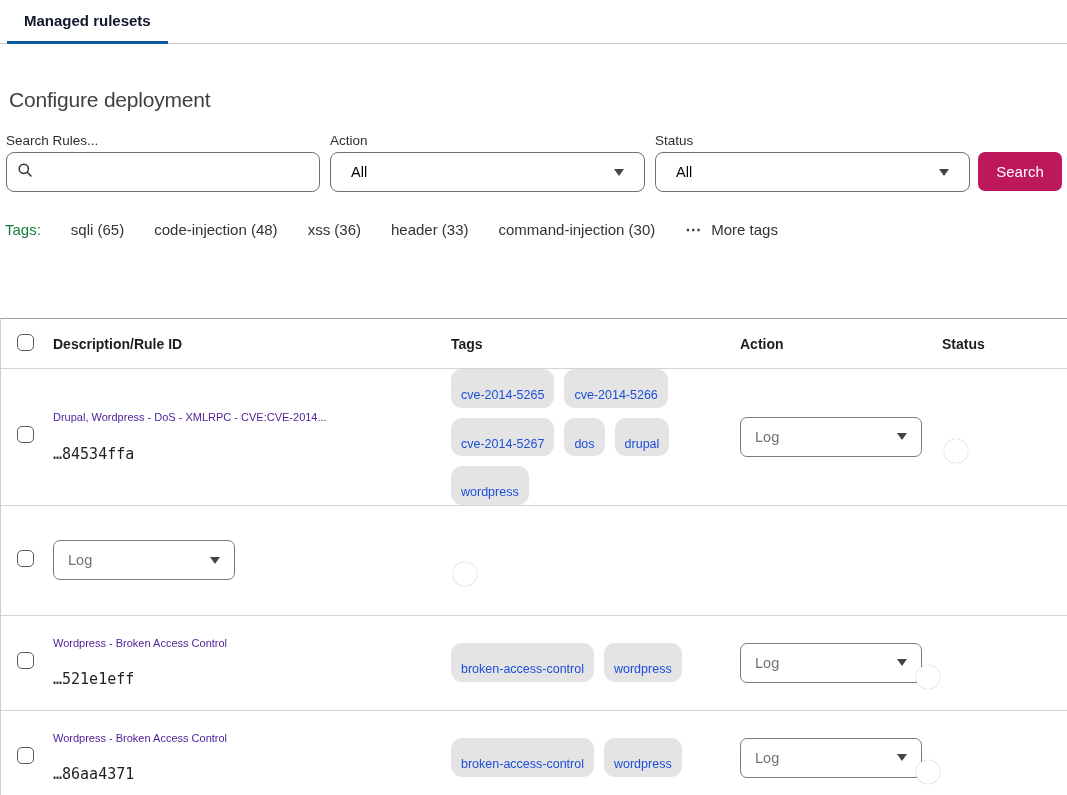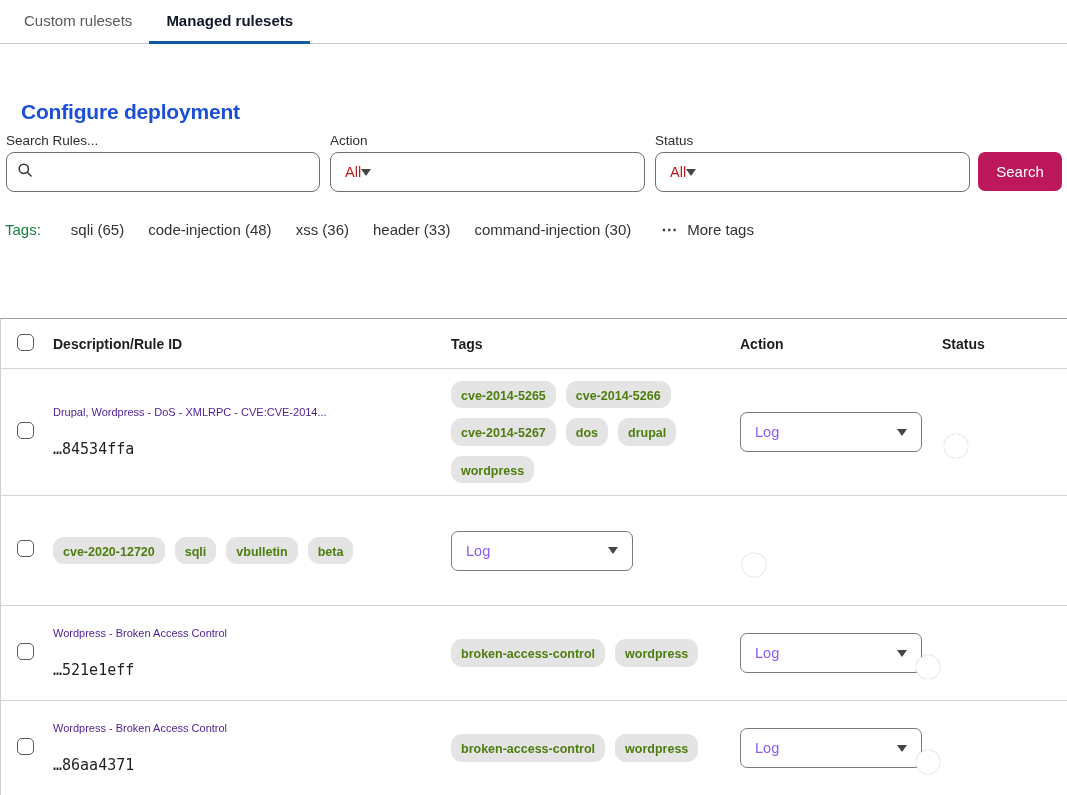--- a/index.html
+++ b/index.html
@@ -13,39 +13,39 @@
   .tabs{position:relative;display:flex;align-items:stretch;height:44px;padding-left:7px}
   .tabs::after{content:"";position:absolute;left:0;right:0;bottom:0;height:1px;background:#c9c9c9}
   .tab{
     position:relative;z-index:1;display:flex;align-items:center;
     padding:0 17px;font-size:15px;color:#595959;cursor:pointer;
     border-bottom:3px solid transparent;box-sizing:border-box;
   }
   .tab.active{color:#0f172a;font-weight:700;border-bottom-color:#0f5a9e}
   
   .heading-row{position:absolute;top:84px;left:5px;display:flex;align-items:center;gap:24px}
-  .page-title{font-size:21px;font-weight:700;color:#1d4ed8;margin:16px;letter-spacing:-0.2px}
+  .page-title{font-size:21px;font-weight:400;color:#404040;margin:4px;letter-spacing:-0.2px}
   .about-pill{
     display:flex;align-items:center;gap:9px;background:#eef0fb;color:#4a4fd4;
     font-size:13px;padding:5px 14px;border-radius:14px;cursor:pointer;
   }
   .about-pill svg{display:block}
   
   .filters{position:absolute;top:133px;left:0;right:0;height:62px}
   .f-label{position:absolute;top:0;font-size:13.5px;color:#2e2e2e}
   .field{
     position:absolute;top:19px;height:40px;box-sizing:border-box;background:#fff;
     border:1px solid #6f6f6f;border-radius:8px;display:flex;align-items:center;
   }
   .search-box{left:6px;width:314px;padding:0 10px;gap:8px}
   .search-box input{
     border:none;outline:none;flex:1;font-size:14px;min-width:0;background:transparent;
     font-family:"Liberation Sans", sans-serif;
   }
-  .select{padding:0 14px;font-size:14.5px;color:#b91c1c;cursor:pointer}
+  .select{justify-content:space-between;padding:0 20px;font-size:14.5px;color:#000000;cursor:pointer}
   .sel-action{left:330px;width:315px}
   .sel-status{left:655px;width:315px}
   .caret{
     width:0;height:0;border-left:5.5px solid transparent;border-right:5.5px solid transparent;
     border-top:7px solid #454545;flex:none;
   }
   .search-btn{
     position:absolute;left:978px;top:19px;width:84px;height:39px;
     background:#be185d;color:#fff;border:none;border-radius:7px;
     font-size:15px;cursor:pointer;font-family:"Liberation Sans", sans-serif;
@@ -73,44 +73,43 @@
   .trow:nth-of-type(4){min-height:95px}
   .checkbox{
     width:17px;height:17px;border:1.6px solid #5a5a5a;border-radius:5px;
     background:#fff;display:inline-block;cursor:pointer;box-sizing:border-box;
   }
   .desc-cell{padding-right:30px}
   .row-title{font-size:11px;color:#4c1d95;line-height:1.25}
   .rule-id{font-family:"DejaVu Sans Mono", monospace;font-size:15px;color:#1f1f1f;margin-top:20px}
   .tags-cell{display:flex;flex-wrap:wrap;gap:10px;padding-right:17px;align-content:center}
   .pill{
-    background:#e4e4e4;color:#4d7c0f;font-size:12.5px;line-height:1;
-    padding:9px 10px 6px;border-radius:11px;white-space:nowrap;font-weight:bold;
+    background:#e4e4e4;color:#1d4ed8;font-size:12.5px;line-height:1;
+    padding:20px 10px 6px;border-radius:11px;white-space:nowrap;
   }
   .row-select{width:182px;height:40px;box-sizing:border-box;border:1px solid #7a7a7a;border-radius:7px;
     display:flex;align-items:center;justify-content:space-between;padding:0 14px;
-    font-size:14.5px;color:#8b5cf6;cursor:pointer;background:#fff}
+    font-size:14.5px;color:#737373;cursor:pointer;background:#fff}
   .toggle{position:relative;width:57px;height:28px;border-radius:14px;cursor:pointer;flex:none}
   .toggle.off{background:#4d4d4d}
   .toggle.on{background:#2b7f48;box-shadow:inset 0 0 0 1px #226a3c}
   .knob{position:absolute;top:2px;width:24px;height:24px;border-radius:50%;background:#fff;box-shadow:0 0 1px rgba(0,0,0,.4)}
   .toggle.off .knob{left:2px}
   .toggle.on .knob{right:2px}
   .t-glyph{
     position:absolute;top:50%;transform:translateY(-50%);color:#fff;
     font-size:13px;font-weight:700;line-height:1;
   }
   .toggle.off .t-glyph{right:9px}
   .toggle.on .t-glyph{left:8px}
 </style>
 </head>
 <body>
 
 <nav class="tabs" id="tab-bar">
-    <div class="tab">Custom rulesets</div>
     <div class="tab active">Managed rulesets</div>
   </nav>
 
 <div class="heading-row">
   <h1 class="page-title">Configure deployment</h1>
 </div>
 
 <div class="filters">
   <span class="f-label" style="left:6px">Search Rules...</span>
   <span class="f-label" style="left:330px">Action</span>
@@ -134,21 +133,21 @@
   <div class="field select sel-status">
     <span>All</span>
     <span class="caret"></span>
   </div>
 
   <button class="search-btn">Search</button>
 </div>
 
 <div class="tags-bar">
   <span class="tags-label">Tags:</span>
-  <span id="tag-links" style="display:flex;gap:24px">
+  <span id="tag-links" style="display:flex;gap:30px">
       <span class="tag-link">sqli (65)</span>
       <span class="tag-link">code-injection (48)</span>
       <span class="tag-link">xss (36)</span>
       <span class="tag-link">header (33)</span>
       <span class="tag-link">command-injection (30)</span>
     </span>
   <span class="more-tags">
     <span class="dots">⋯</span>
     <span>More tags</span>
   </span>
@@ -186,26 +185,20 @@
     <div>
       <span class="toggle off">
         <span class="t-glyph">✕</span>
         <span class="knob"></span>
       </span>
     </div>
   </div>
 
   <div class="trow">
     <div><span class="checkbox"></span></div>
-    <div class="tags-cell">
-          <span class="pill">cve-2020-12720</span>
-          <span class="pill">sqli</span>
-          <span class="pill">vbulletin</span>
-          <span class="pill">beta</span>
-        </div>
     <div>
       <div class="row-select">
         <span class="select-value">Log</span>
         <span class="caret"></span>
       </div>
     </div>
     <div>
       <span class="toggle off">
         <span class="t-glyph">✕</span>
         <span class="knob"></span>

